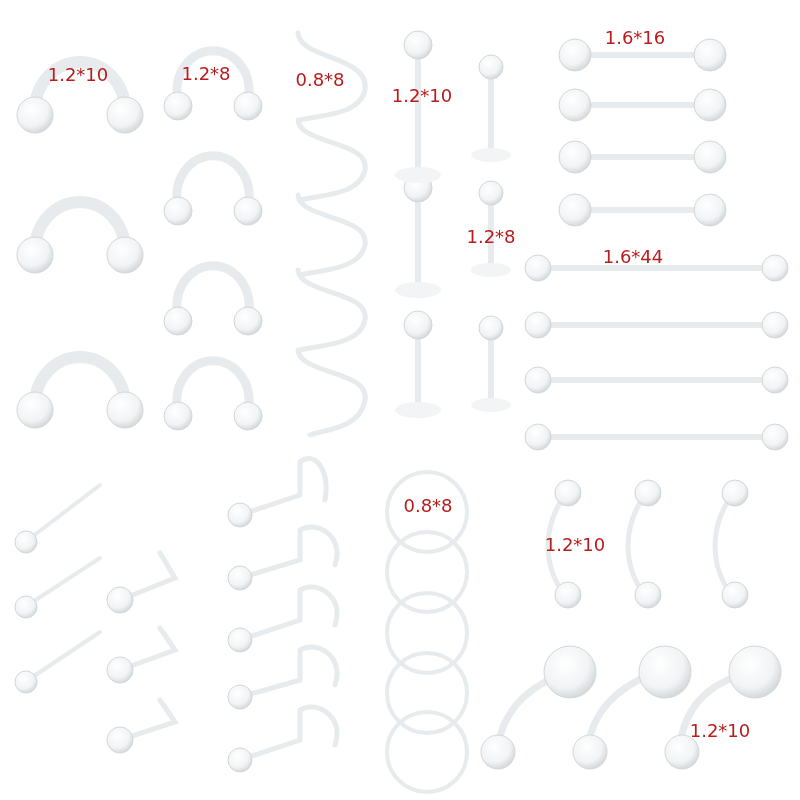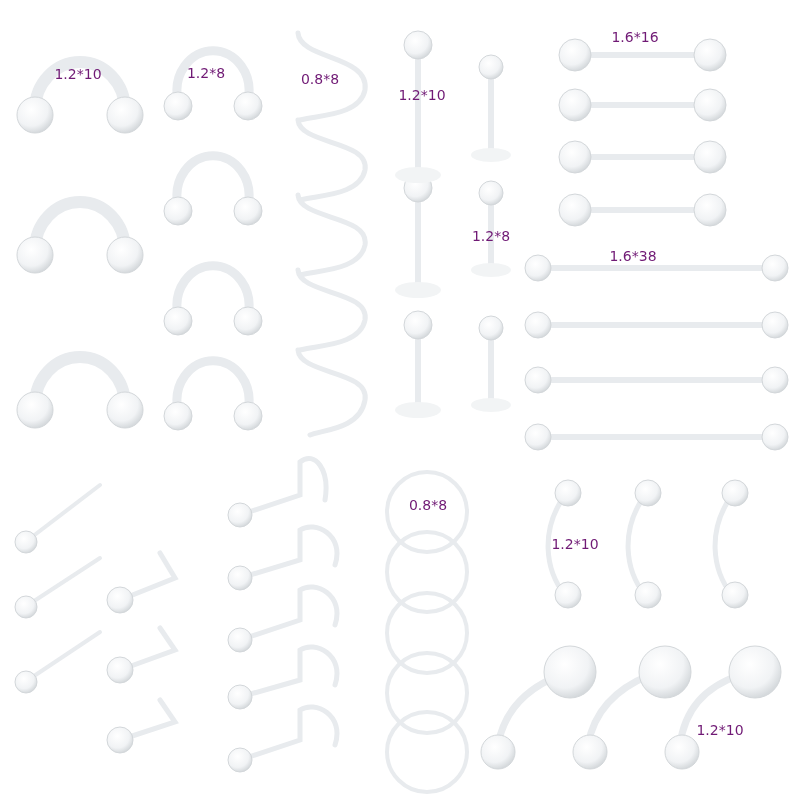--- a/index.html
+++ b/index.html
@@ -1,18 +1,18 @@
 <!DOCTYPE html>
 <html><head>
 <meta charset="utf-8">
 <style>
   html,body{margin:0;padding:0;background:#ffffff;}
   #stage{position:relative;width:800px;height:800px;background:#ffffff;overflow:hidden;font-family:"DejaVu Sans",sans-serif;}
   svg.art{position:absolute;left:0;top:0;width:800px;height:800px;}
-  .label{position:absolute;font-size:14px;color:#701a75;white-space:nowrap;transform:translate(-50%,-50%);}
+  .label{position:absolute;font-size:18px;color:#b91c1c;white-space:nowrap;transform:translate(-50%,-50%);}
 </style>
 </head>
 <body>
 
 <div id="stage">
   <svg class="art" viewBox="0 0 800 800">
     <defs>
       <radialGradient id="ball" cx="40%" cy="35%" r="65%">
         <stop offset="0" stop-color="#ffffff"></stop>
         <stop offset="0.7" stop-color="#f1f3f5"></stop>
@@ -182,17 +182,17 @@
         <ellipse cx="491" cy="405" rx="20" ry="7"></ellipse>
     </g>
   </svg>
 
   <div class="label" style="left:78px;top:74px">1.2*10</div>
   <div class="label" style="left:206px;top:73px">1.2*8</div>
   <div class="label" style="left:320px;top:79px">0.8*8</div>
   <div class="label" style="left:422px;top:95px">1.2*10</div>
   <div class="label" style="left:491px;top:236px">1.2*8</div>
   <div class="label" style="left:635px;top:37px">1.6*16</div>
-  <div class="label" style="left:633px;top:256px">1.6*38</div>
+  <div class="label" style="left:633px;top:256px">1.6*44</div>
   <div class="label" style="left:428px;top:505px">0.8*8</div>
   <div class="label" style="left:575px;top:544px">1.2*10</div>
   <div class="label" style="left:720px;top:730px">1.2*10</div>
 </div>
 
 </body></html>

